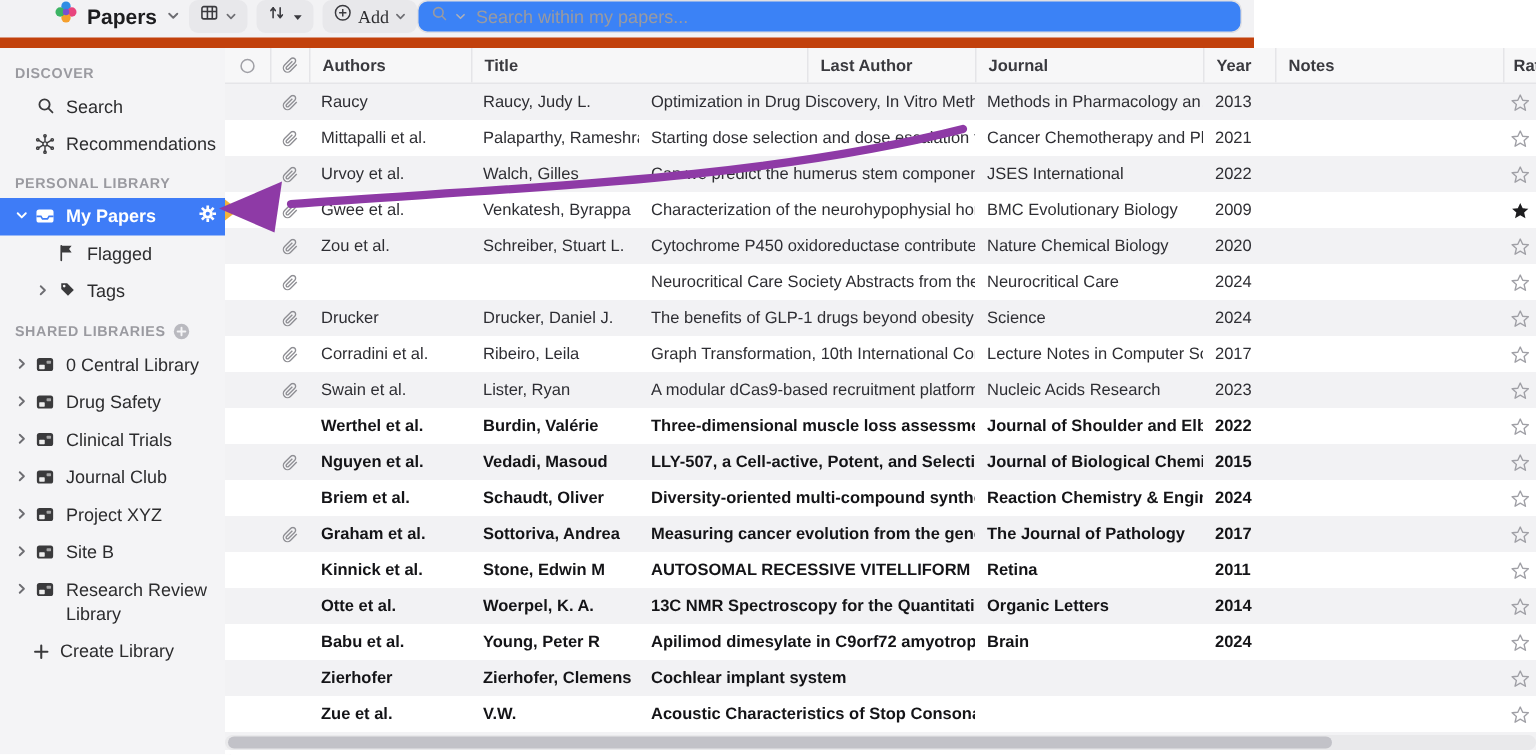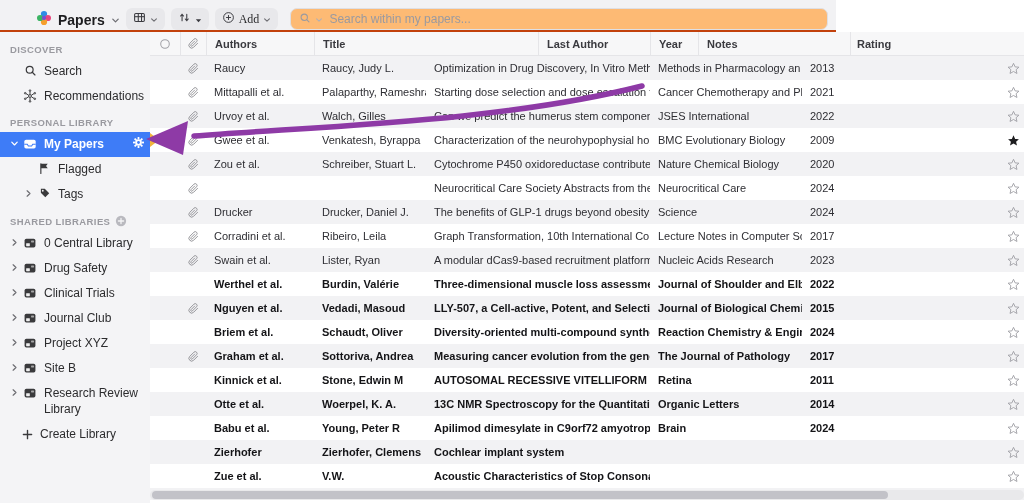--- a/index.html
+++ b/index.html
@@ -1,27 +1,27 @@
 <!DOCTYPE html>
 <html><head>
 <meta charset="utf-8">
 <style>
   html,body{margin:0;padding:0;background:#fff;}
   #app{position:relative;width:1024px;height:503px;overflow:hidden;background:#fff;
        font-family:"Liberation Sans",sans-serif;color:#2e2e33;-webkit-font-smoothing:antialiased;}
   
   .topbar{position:absolute;left:0;top:0;width:836px;height:32px;background:#f2f2f4;
-          border-bottom:2px solid #c2410c;display:flex;align-items:flex-end;box-sizing:border-box;}
+          border-bottom:7px solid #c2410c;display:flex;align-items:flex-start;box-sizing:border-box;}
   .logo{display:flex;align-items:center;gap:6px;margin-left:36px;cursor:default;}
   .logo .name{font-size:14px;font-weight:700;color:#1d1d1f;}
   .tb-btn{display:flex;align-items:center;gap:4px;height:22px;padding:0 7px;background:#e8e8eb;
           border-radius:6px;margin-left:6px;box-sizing:border-box;font-family:Liberation Serif, serif;}
   .tb-btn:first-of-type{margin-left:54px;}
-  .searchbox{display:flex;align-items:center;gap:4px;height:22px;margin-left:12px;flex:1;margin-right:8px;
-             background:#fdba74;border:1px solid #dfdfe3;border-radius:7px;padding:0 8px;box-sizing:border-box;}
+  .searchbox{display:flex;align-items:center;gap:4px;height:22px;flex:1;margin-right:8px;
+             background:#3b82f6;border:1px solid #dfdfe3;border-radius:7px;padding:0 8px;box-sizing:border-box;}
   .searchbox input{border:none;background:transparent;outline:none;font-size:12px;flex:1;
                    font-family:"Liberation Sans",sans-serif;color:#3a3a3f;}
   .searchbox input::placeholder{color:#9a9aa0;}
   
   .sidebar{position:absolute;left:0;top:32px;width:154px;height:471px;background:#f4f4f6;
            border-right:1px solid #e3e3e6;box-sizing:border-box;padding-top:4px;overflow:hidden;}
   .sec-label{display:flex;align-items:center;gap:5px;font-size:9.5px;font-weight:700;letter-spacing:.4px;
              color:#9a9aa0;padding:8px 0 4px 10px;}
   .side-item{display:flex;align-items:flex-start;min-height:25px;padding:4px 4px 4px 8px;box-sizing:border-box;
              font-size:12px;color:#2c2c2e;position:relative;cursor:default;line-height:16px;}
@@ -425,20 +425,23 @@
         </div>
         <div class="cell c-authors">
           <span>Authors</span>
         </div>
         <div class="cell c-title">
           <span>Title</span>
         </div>
         <div class="cell c-last">
           <span>Last Author</span>
         </div>
+        <div class="cell c-journal">
+          <span>Journal</span>
+        </div>
         <div class="cell c-year">
           <span>Year</span>
         </div>
         <div class="cell c-notes">
           <span>Notes</span>
         </div>
         <div class="cell c-rating" style="padding-left: 6px;">
           <span>Rating</span>
         </div>
       </div>

